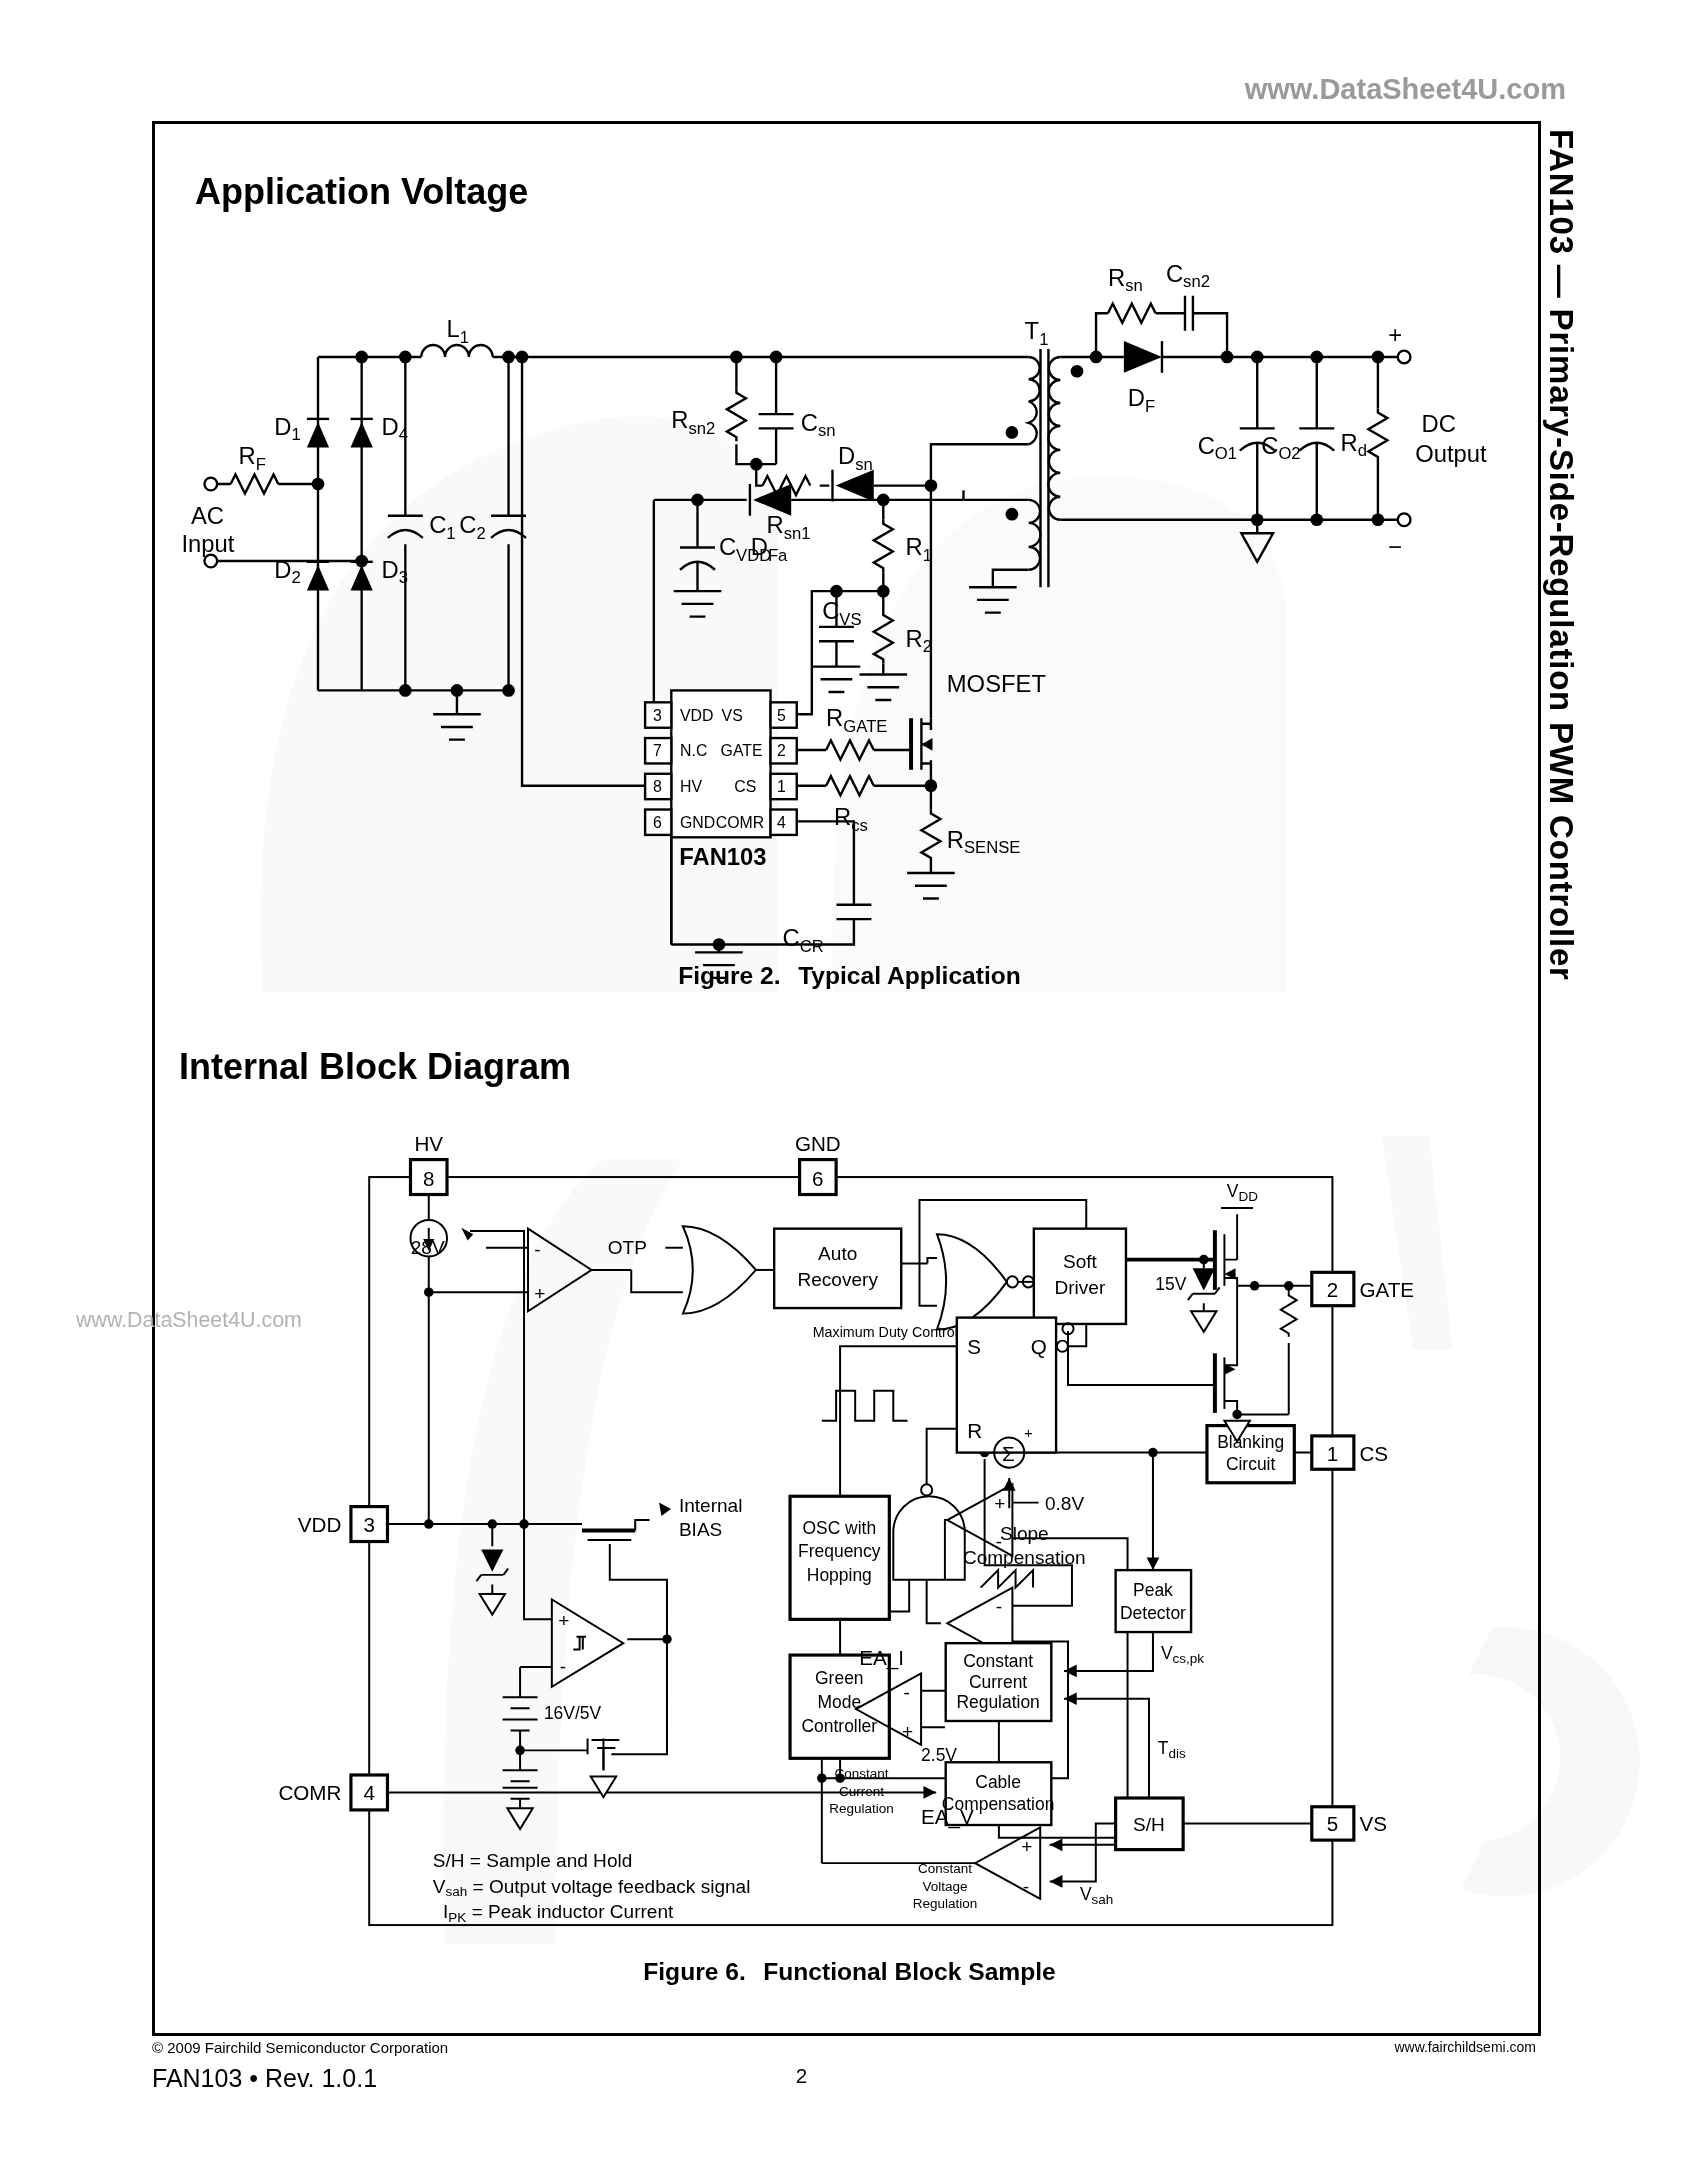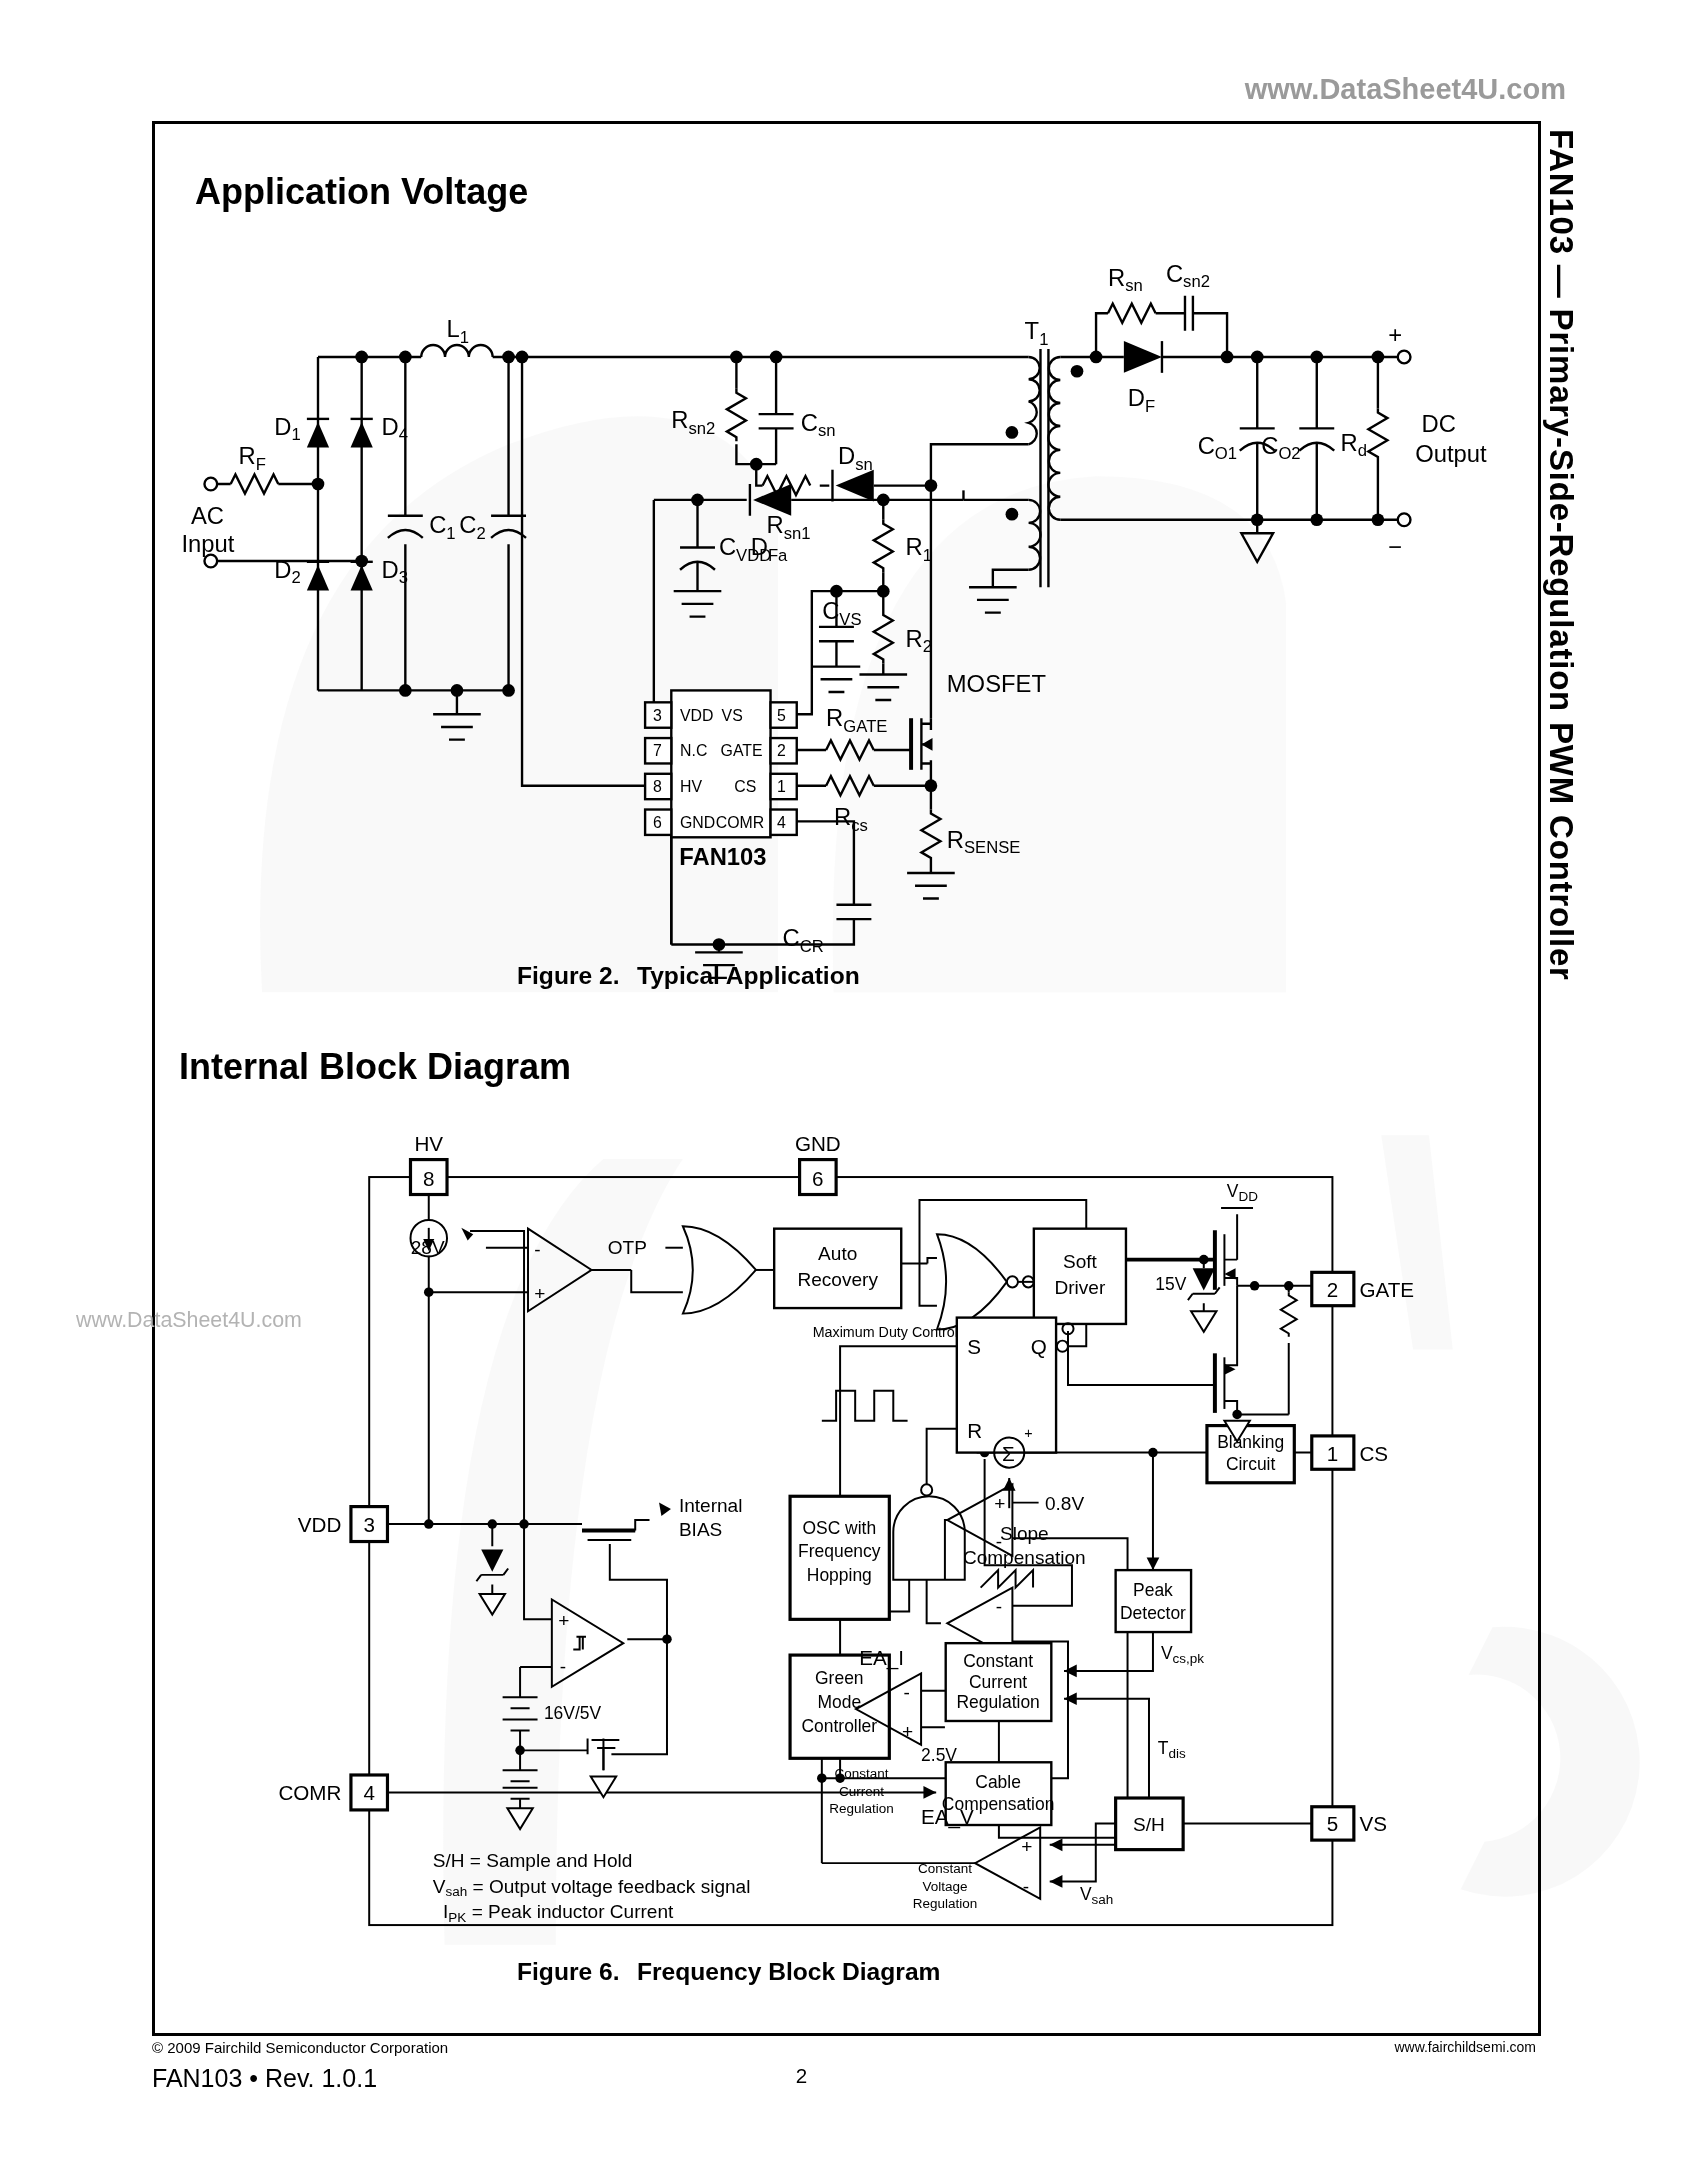--- a/index.html
+++ b/index.html
@@ -6,21 +6,21 @@
   #page{position:relative;width:1687px;height:2183px;background:#ffffff;overflow:hidden;
         font-family:"Liberation Sans", sans-serif;color:#000;text-decoration:underline;}
   #border-box{position:absolute;left:152px;top:121px;width:1383px;height:1909px;border:3.2px solid #000;}
   #hdr-mark{position:absolute;top:73px;right:121px;font-size:29px;font-weight:bold;color:#9a9a9a;}
   #side-mark{position:absolute;left:76px;top:1308px;font-size:21.4px;color:#b3b3b3;}
   #sidebar-title{position:absolute;left:1542px;top:129px;writing-mode:vertical-rl;
         font-size:33px;font-weight:bold;letter-spacing:0.8px;white-space:nowrap;}
   .heading{position:absolute;font-size:36px;font-weight:bold;}
   #h-app{left:195px;top:171px;}
   #h-blk{left:179px;top:1046px;}
-  .caption{position:absolute;left:517px;width:715px;text-align:left;font-size:24.6px;font-weight:bold;}
+  .caption{position:absolute;left:492px;width:715px;text-align:center;font-size:24.6px;font-weight:bold;}
   #cap2{top:962px;}
   #cap3{top:1958px;}
   .caption .gap{display:inline-block;width:17.5px;}
   #footer-1l{position:absolute;left:152px;top:2039px;font-size:15px;}
   #footer-1r{position:absolute;right:151px;top:2039px;font-size:14px;}
   #footer-2l{position:absolute;left:152px;top:2064px;font-size:25px;}
   #footer-pg{position:absolute;left:762px;top:2064px;width:79px;text-align:center;font-size:20.6px;}
   svg{position:absolute;overflow:visible;}
   svg text{font-family:"Liberation Sans", sans-serif;fill:#000;}
   .w{fill:none;stroke:#000;stroke-width:3px;}
@@ -660,21 +660,21 @@
     </g>
 
     <g class="t24">
       <text x="545" y="2352">S/H = Sample and Hold</text>
       <text x="545" y="2384"><tspan>V</tspan><tspan class="sub2" dy="5">sah</tspan><tspan dy="-5"> = Output voltage feedback signal</tspan></text>
       <text x="558" y="2416"><tspan>I</tspan><tspan class="sub2" dy="5">PK</tspan><tspan dy="-5"> = Peak inductor Current</tspan></text>
     </g>
   </svg>
 
   <div class="caption" id="cap3">
-    <span>Figure 6.</span><span class="gap"></span><span>Frequency Block Diagram</span>
+    <span>Figure 6.</span><span class="gap"></span><span>Functional Block Sample</span>
   </div>
 
   <div id="footer-1l">© 2009 Fairchild Semiconductor Corporation</div>
   <div id="footer-1r">www.fairchildsemi.com</div>
   <div id="footer-2l">FAN103  •  Rev. 1.0.1</div>
   <div id="footer-pg">2</div>
 
 </div>
 
 

